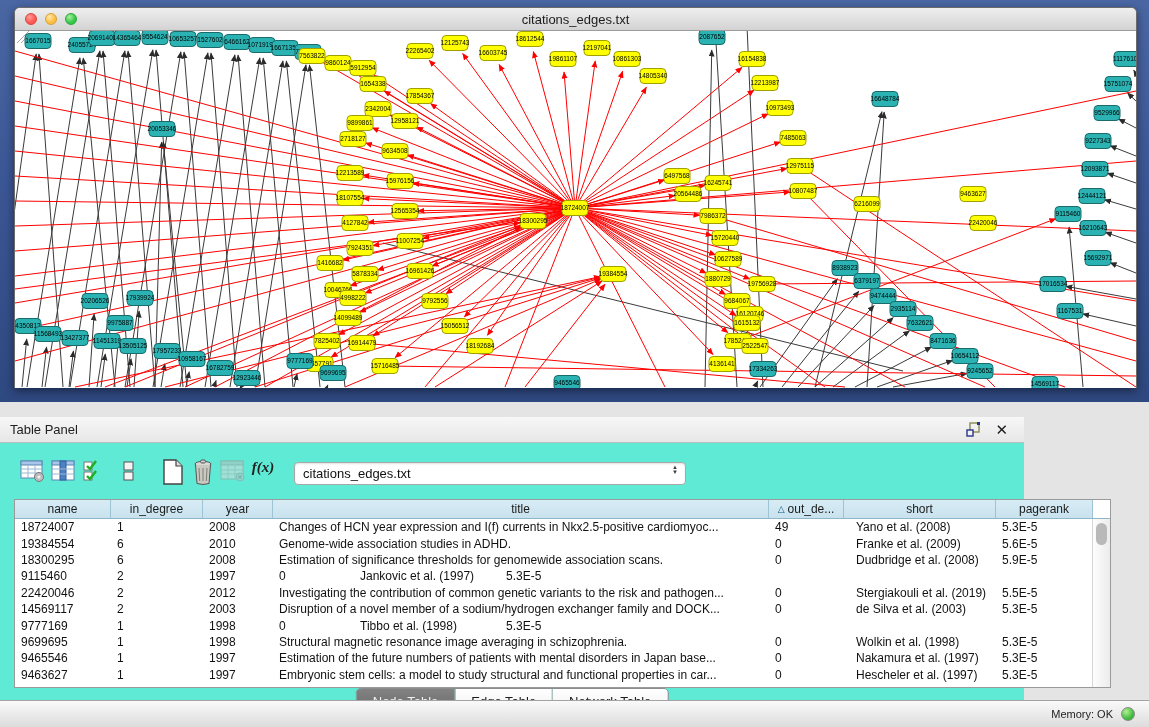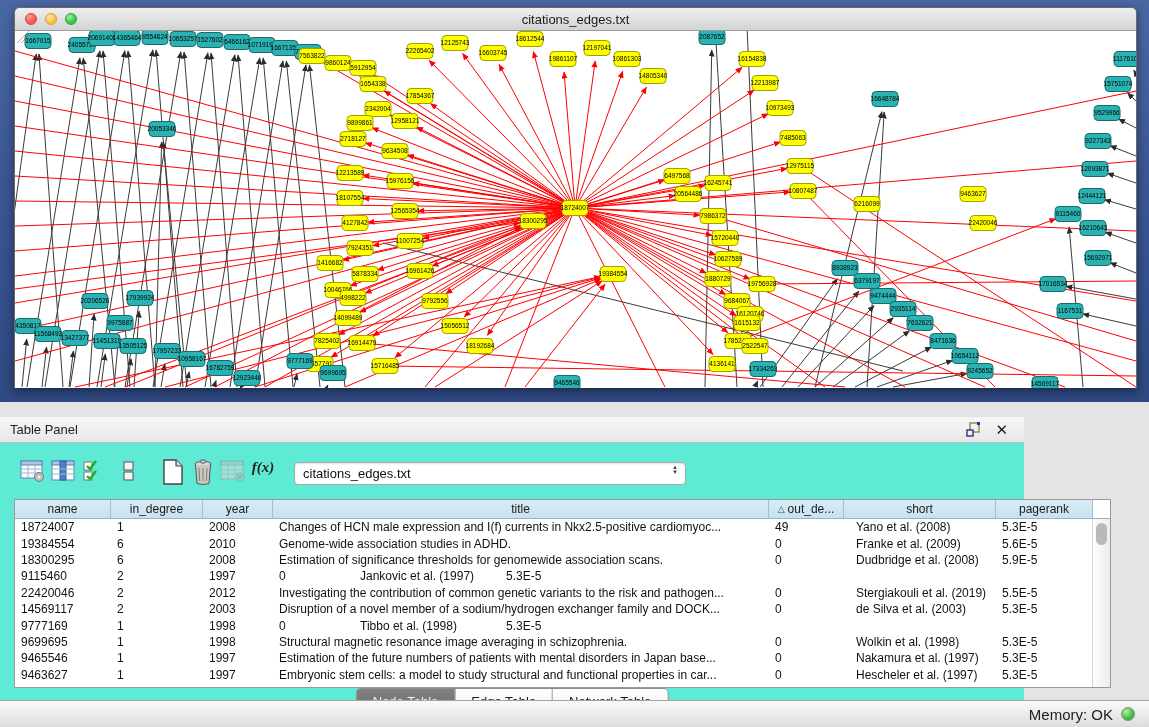--- a/index.html
+++ b/index.html
@@ -67,21 +67,21 @@
     box-shadow:0 1px 0 rgba(255,255,255,.7); }
   .tab { font-size:13px; display:flex; align-items:center; justify-content:center;
     padding:12px 16px; background:linear-gradient(180deg,#ffffff,#f0f0f0); color:#1c1c1c; }
   .tab.active { background:linear-gradient(180deg,#828282,#6a6a6a); color:#f2f2f2; }
   .tab + .tab { border-left:1px solid #b5b5b5; }
 
   
   .status-bar { position:absolute; left:0; top:700px; width:1149px; height:27px;
     background:linear-gradient(180deg,#fafafa,#dcdcdc); border-top:1px solid #a3a3a3;
     display:flex; align-items:center; justify-content:flex-end; }
-  .mem-label { font-size:15px; color:#222; margin-right:8px; }
+  .mem-label { font-size:11px; color:#222; margin-right:8px; }
   .mem-dot { width:14px; height:14px; border-radius:50%; margin-right:14px;
     background:radial-gradient(circle at 35% 30%,#b2f18f,#3cb83c 65%); border:1px solid #8a8a8a; }
 </style>
 </head>
 <body>
 
 <div class="desktop">
   <div class="graph-window">
     <div class="titlebar">
       <div class="lights">
@@ -836,21 +836,21 @@
         </div>
         <div class="th" style="width: 97px;">
           <span>pagerank</span>
         </div>
       </div>
     <div class="tbody" id="tbody">
         <div class="tr">
           <div class="td" style="width: 96px;">18724007</div>
           <div class="td" style="width: 92px;">1</div>
           <div class="td" style="width: 70px;">2008</div>
-          <div class="td" style="width: 496px;">Changes of HCN male expression and I(f) currents in Nkx2.5-positive cardiomyoc...</div>
+          <div class="td" style="width: 496px;">Changes of HCN year expression and I(f) currents in Nkx2.5-positive cardiomyoc...</div>
           <div class="td" style="width: 75px;">49</div>
           <div class="td" style="width: 152px; padding-left: 12px;">Yano et al. (2008)</div>
           <div class="td" style="width: 97px;">5.3E-5</div>
         </div>
         <div class="tr">
           <div class="td" style="width: 96px;">19384554</div>
           <div class="td" style="width: 92px;">6</div>
           <div class="td" style="width: 70px;">2010</div>
           <div class="td" style="width: 496px;">Genome-wide association studies in ADHD.</div>
           <div class="td" style="width: 75px;">0</div>

